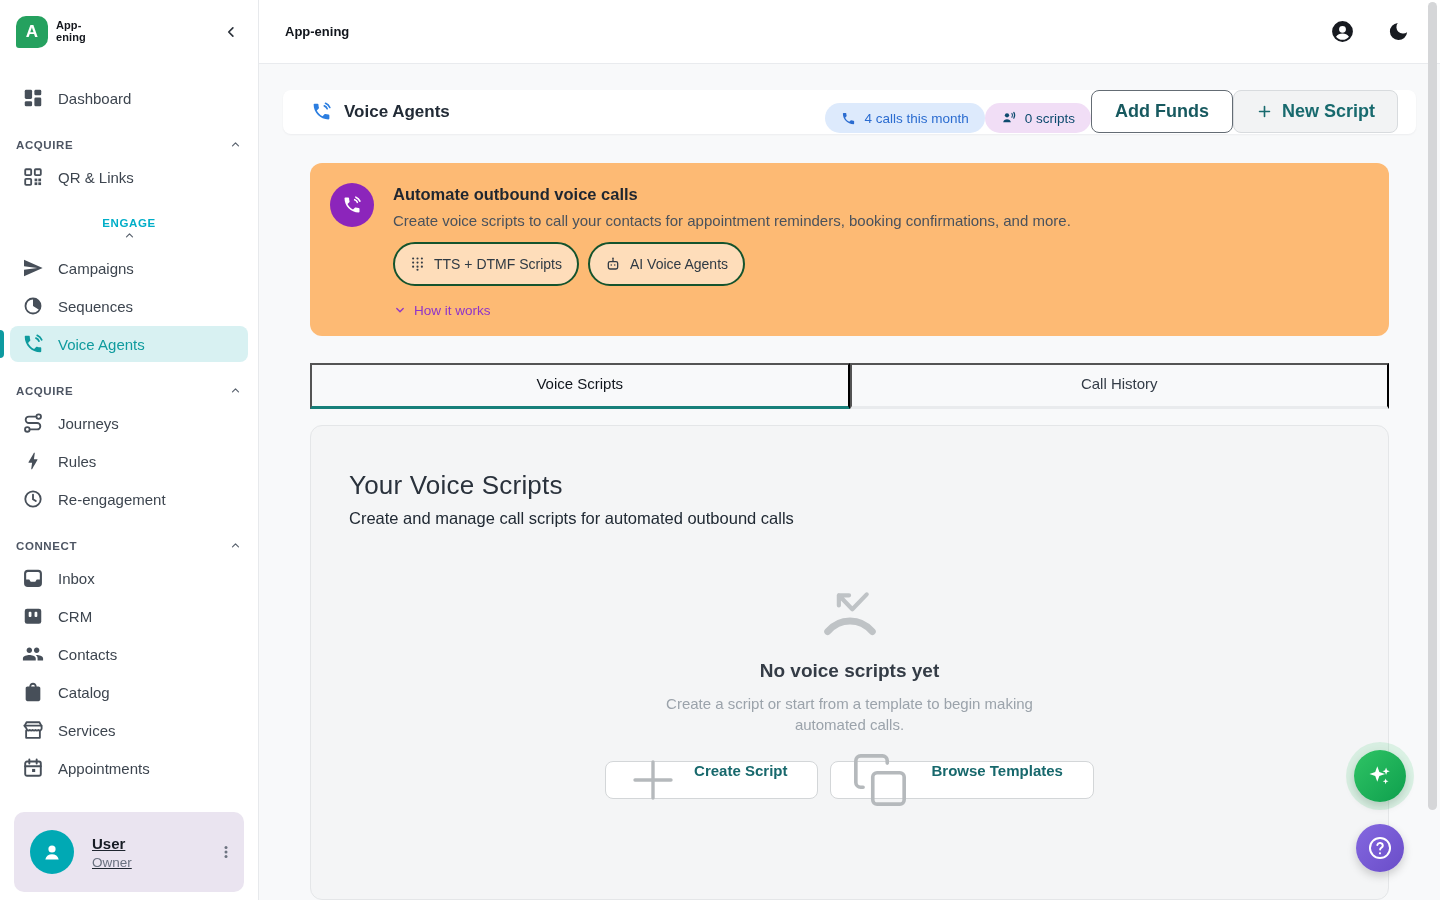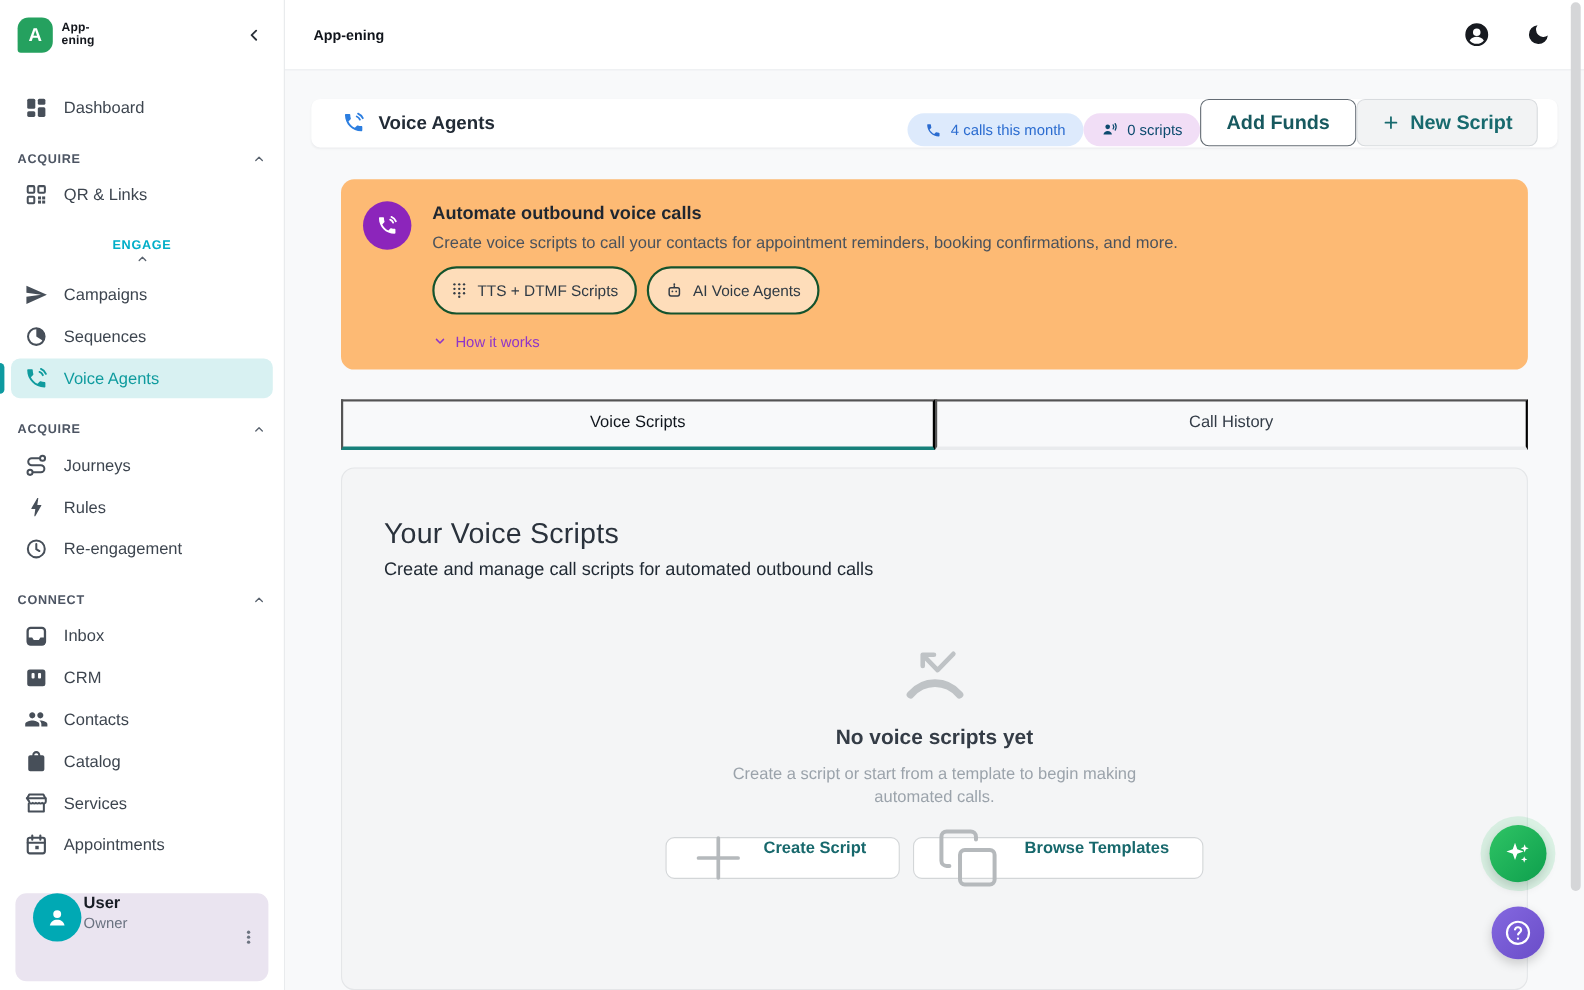--- a/index.html
+++ b/index.html
@@ -25,21 +25,21 @@
   .nav-item .nicon { width:22px; height:22px; color:#474f59; flex:0 0 22px; }
   .nav-item.active { background:#d8f1f2; color:#0f9b9e; font-weight:500; }
   .nav-item.active .nicon { color:#0f9b9e; }
   .nav-item.active::before { content:""; position:absolute; left:-10px; top:4px; bottom:4px; width:4px;
     background:#0e9aa0; border-radius:0 4px 4px 0; }
   .section-head { margin:22px 16px 8px; display:flex; align-items:center; justify-content:space-between;
     font-size:11.5px; font-weight:700; letter-spacing:.6px; color:#4d5563; cursor:pointer; }
   .section-head.cyan { color:#00aec8;flex-direction:column; }
 
   .user-area { position:absolute; left:0; right:0; bottom:0; background:#fff; padding:12px 14px 8px; }
-  .user-card { background:#eae4f0; border-radius:10px; height:80px; display:flex; gap:2px; padding:0 8px 0 16px; }
+  .user-card { background:#eae4f0; border-radius:10px; height:80px; display:flex; align-items:center; gap:18px; padding:0 8px 0 16px;text-decoration:underline; }
   .avatar { width:44px; height:44px; border-radius:50%; background:#00a9b4; display:flex; align-items:center; justify-content:center; flex:0 0 44px; }
   .user-name { font-size:15px; font-weight:700; color:#171c24; }
   .user-role { font-size:13.5px; color:#6a7280; margin-top:3px; }
   .dots-btn { margin-left:auto; }
 
   
   .main { flex:1; display:flex; flex-direction:column; height:100%; overflow:hidden; }
   .topbar { height:64px; min-height:64px; background:#fff; border-bottom:1px solid #e9ebee; display:flex; align-items:center; padding:0 28px 0 26px; }
   .topbar-title { font-size:13px; font-weight:700; color:#10141b; }
   .topbar-icons { margin-left:auto; display:flex; align-items:center; gap:28px; }

